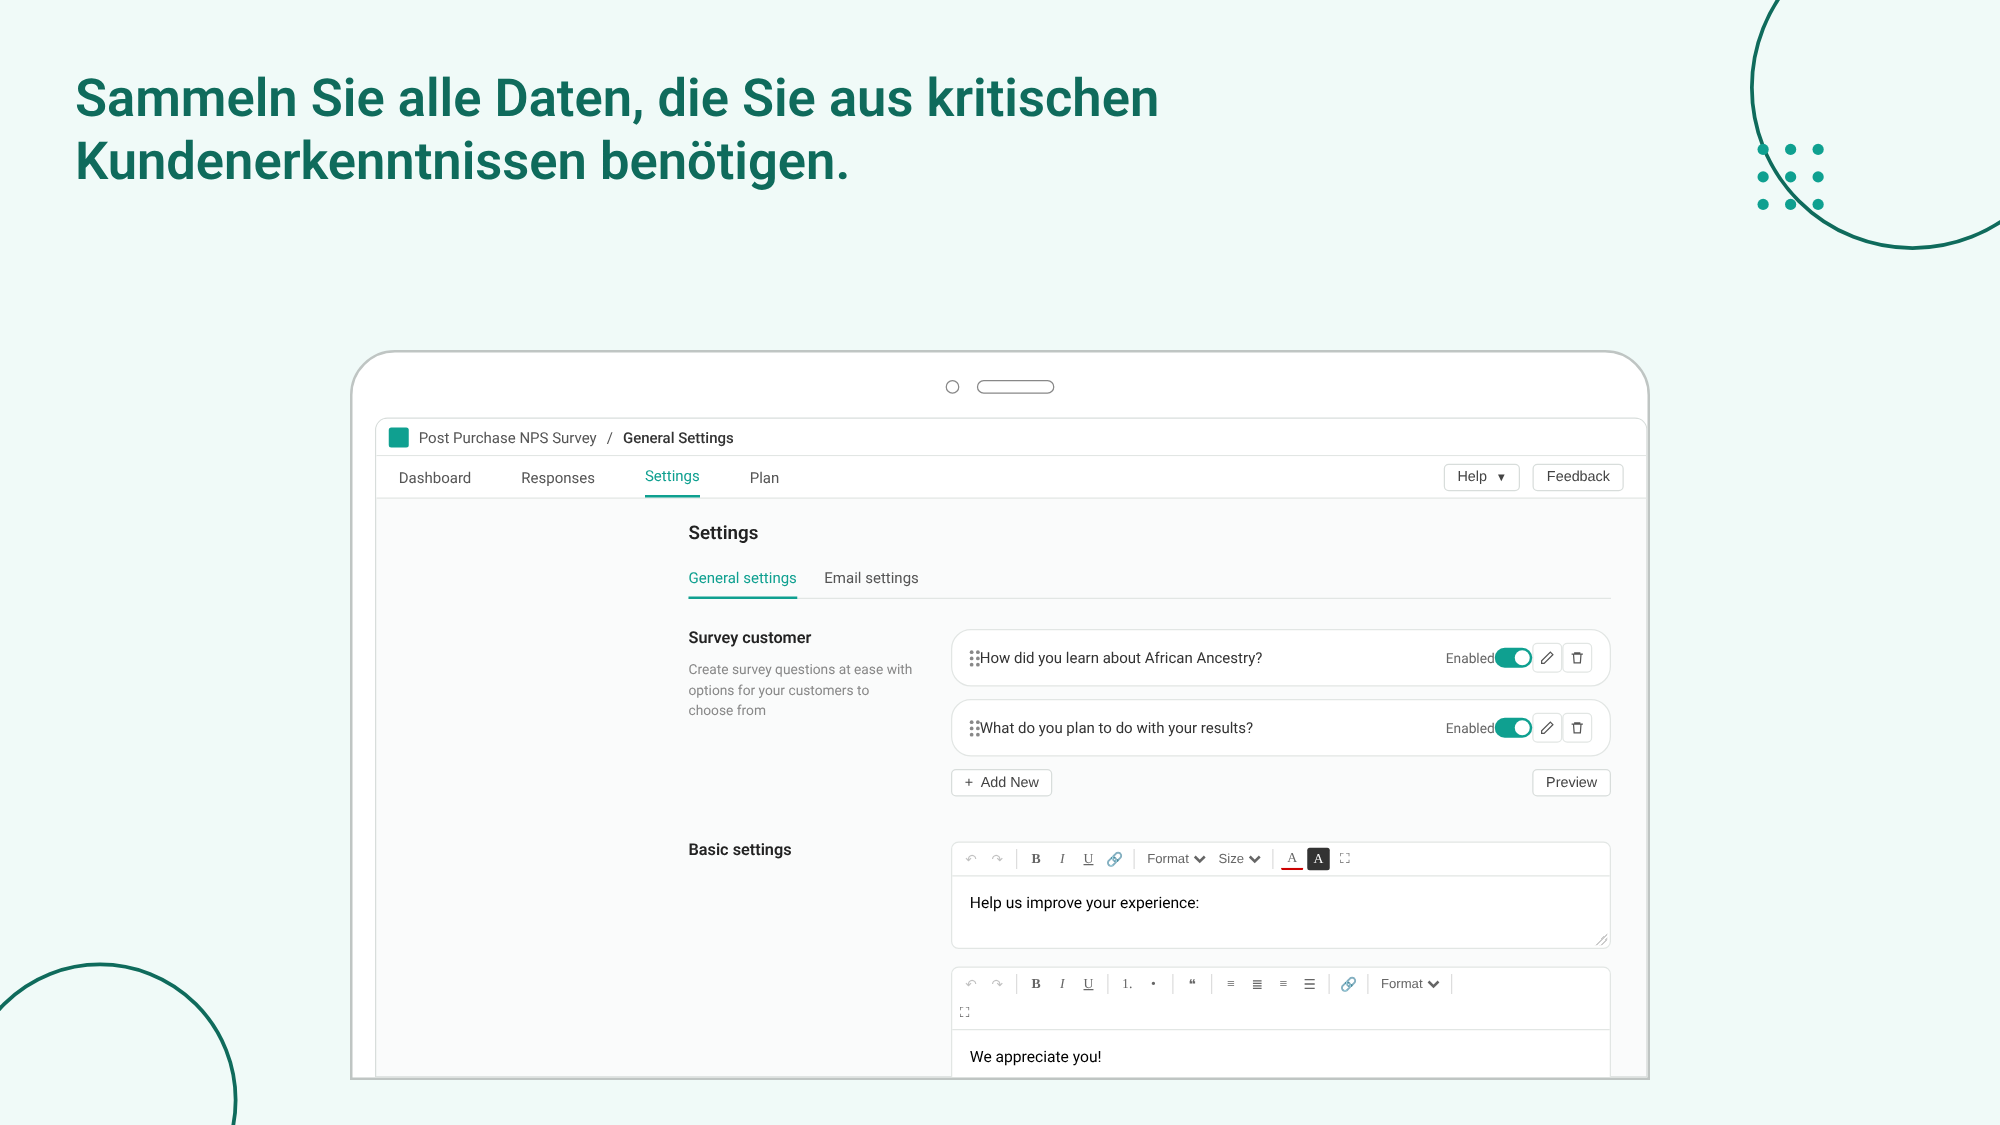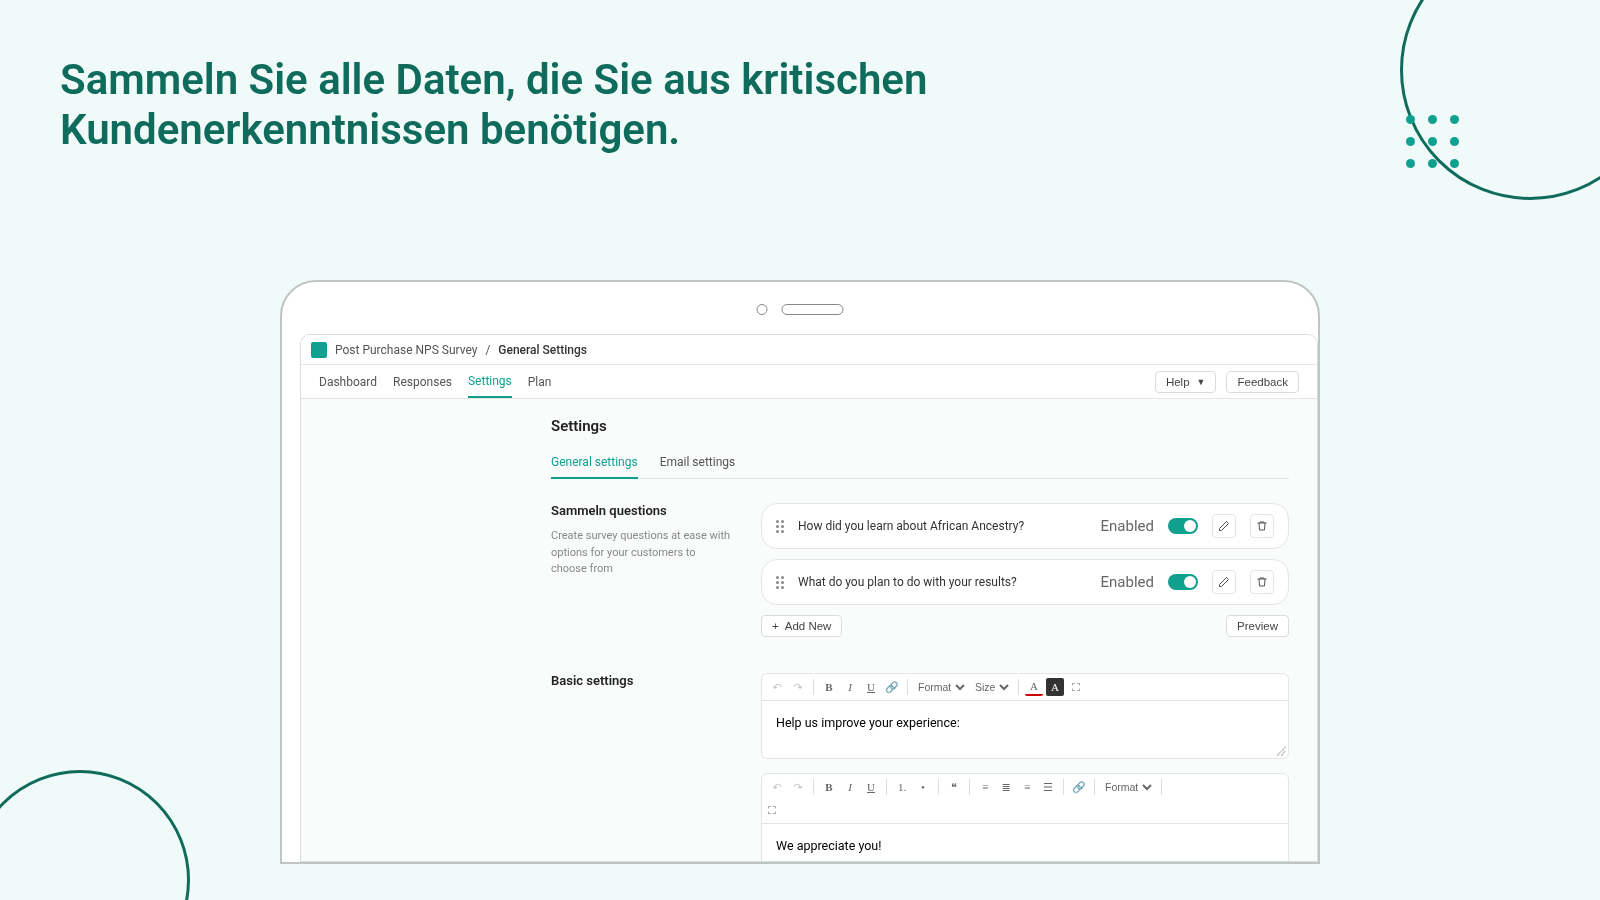--- a/index.html
+++ b/index.html
@@ -111,21 +111,21 @@
   .app-logo {
     width: 16px; height: 16px; background: #0fa090;
     border-radius: 2px;
   }
   .breadcrumb-current { color: #333; font-weight: 500; }
   .nav-row {
     height: 34px;
     display: flex;
     align-items: center;
     padding: 0 18px;
-    gap: 16px;
+    gap: 40px;
     border-bottom: 1px solid #e2e6e4;
     background: #fff;
     font-size: 12px;
     color: #555;
   }
   .nav-row .tab { padding: 8px 0; cursor: pointer; }
   .nav-row .tab.active {
     color: #0fa090;
     border-bottom: 2px solid #0fa090;
     margin-bottom: -1px;
@@ -183,35 +183,34 @@
   }
   .section-body { flex: 1; }
   
   .qcard {
     background: #fff;
     border: 1px solid #e2e6e4;
     border-radius: 16px;
     padding: 10px 14px;
     display: flex;
     align-items: center;
-    gap: 14px;
     margin-bottom: 10px;
     font-size: 12px;
     color: #333;
   }
   .drag-handle {
     display: grid;
     grid-template-columns: 3px 3px;
     grid-template-rows: 3px 3px 3px;
     gap: 2px;
     cursor: grab;
   }
   .drag-handle span { background: #888; border-radius: 50%; }
   .qtext { flex: 1; }
-  .enabled-label { font-size: 15px; color: #666; }
+  .enabled-label { font-size: 11px; color: #666; }
   .toggle {
     width: 30px; height: 16px; border-radius: 10px;
     background: #0fa090; position: relative; cursor: pointer;
   }
   .toggle::after {
     content: ""; position: absolute; right: 2px; top: 2px;
     width: 12px; height: 12px; border-radius: 50%; background: #fff;
   }
   .icon-btn {
     width: 24px; height: 24px; border: 1px solid #e2e6e4;
@@ -316,21 +315,21 @@
     <div class="content">
       <div class="page-title">Settings</div>
 
       <div class="sub-tabs">
         <span class="stab active">General settings</span>
         <span class="stab">Email settings</span>
       </div>
 
       <div class="section">
         <div class="section-label">
-          <h4>Sammeln questions</h4>
+          <h4>Survey customer</h4>
           <p>Create survey questions at ease with options for your customers to choose from</p>
         </div>
         <div class="section-body">
           <div class="qcard">
             <div class="drag-handle">
               <span></span>
                 <span></span>
                 <span></span>
                 <span></span>
                 <span></span>

